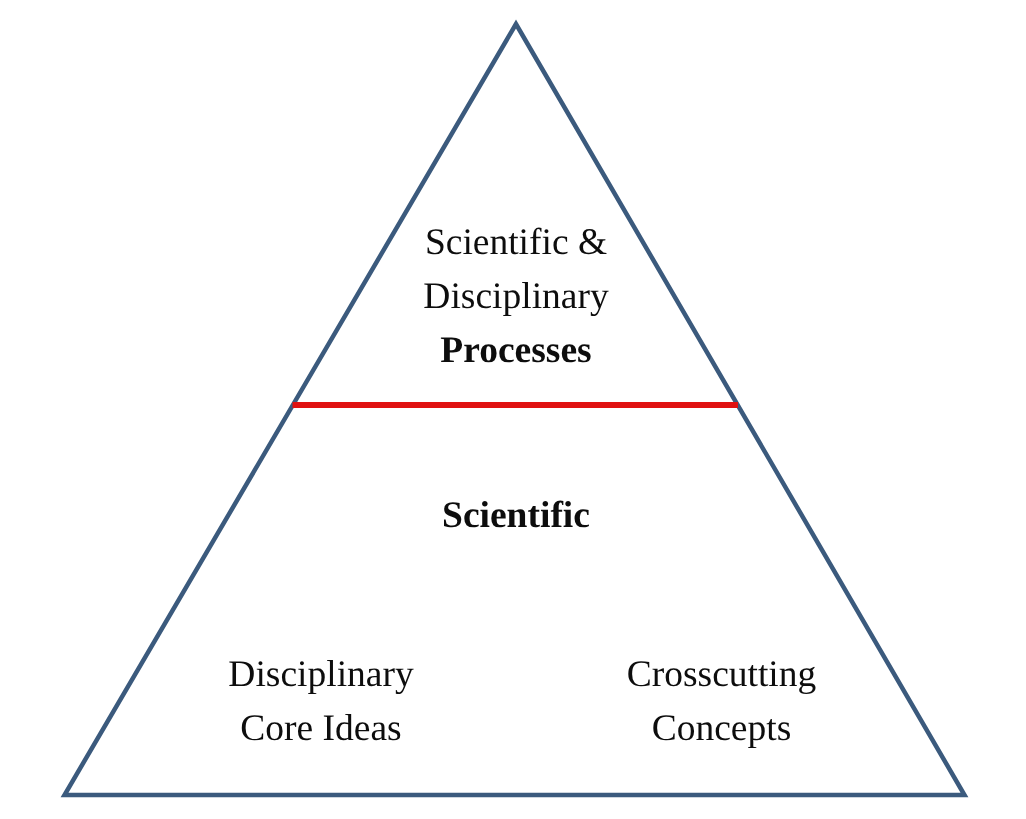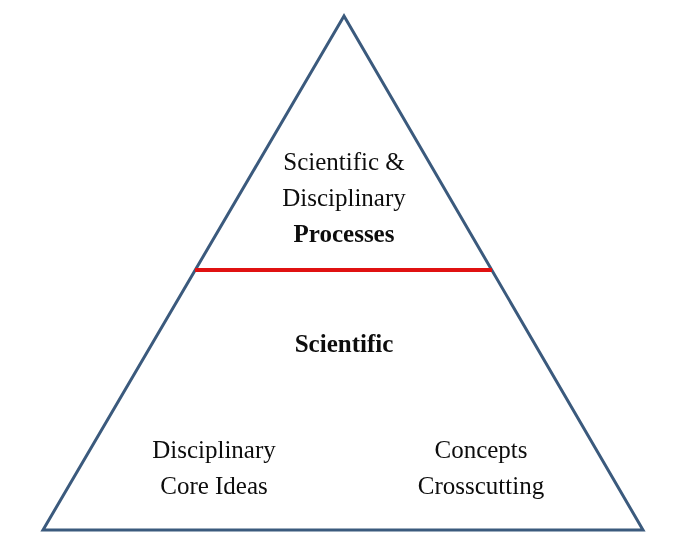--- a/index.html
+++ b/index.html
@@ -60,17 +60,17 @@
   <div class="label-block label-middle">
     <span class="label-line-bold">Scientific</span>
   </div>
 
   <div class="label-block label-bottom-left">
     <span>Disciplinary</span>
     <span>Core Ideas</span>
   </div>
 
   <div class="label-block label-bottom-right">
+    <span>Crosscutting</span>
     <span>Concepts</span>
-    <span>Crosscutting</span>
   </div>
 
 </div>
 
 </body></html>

